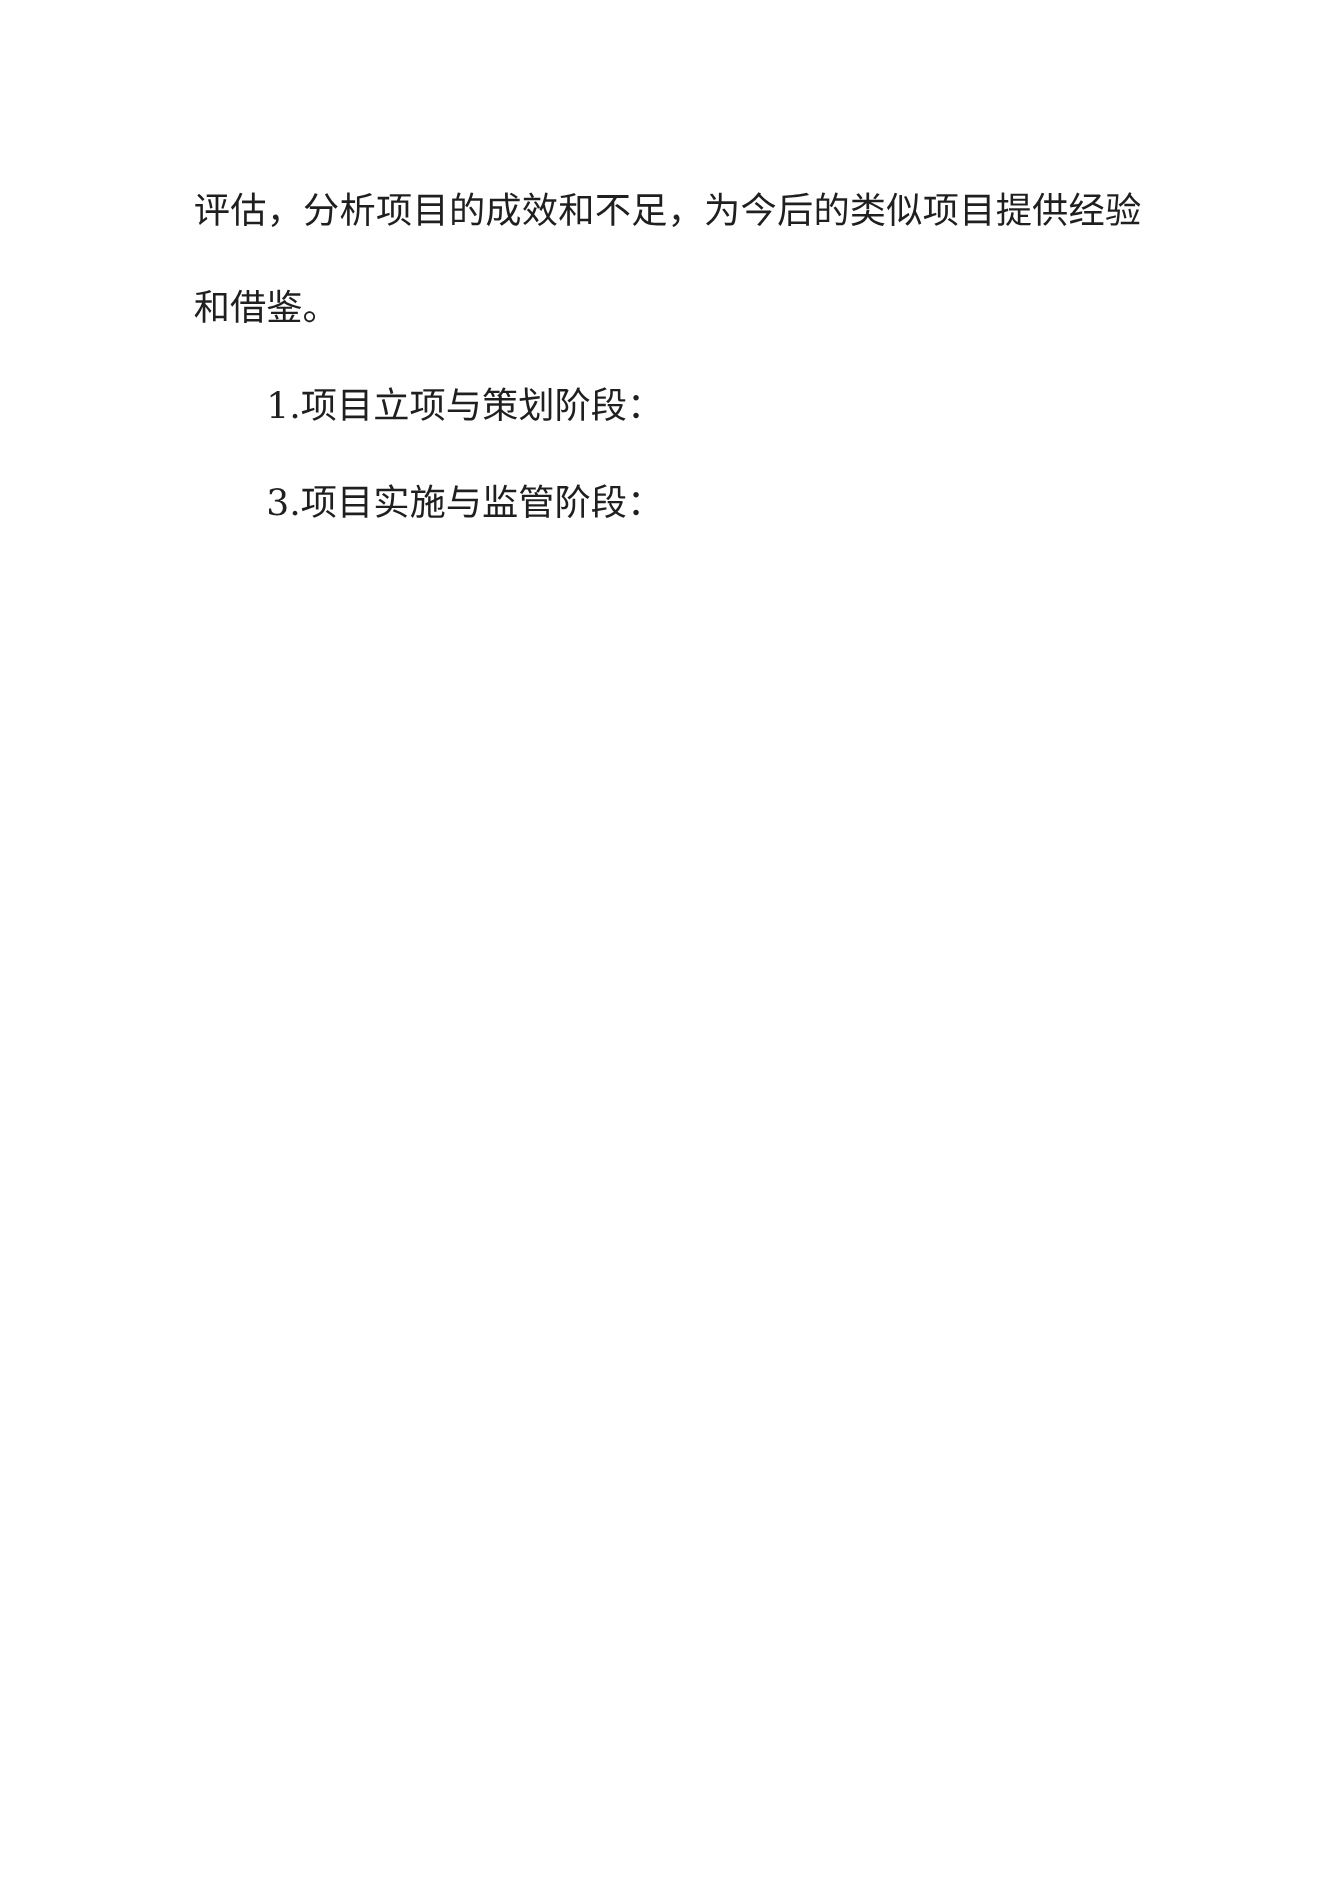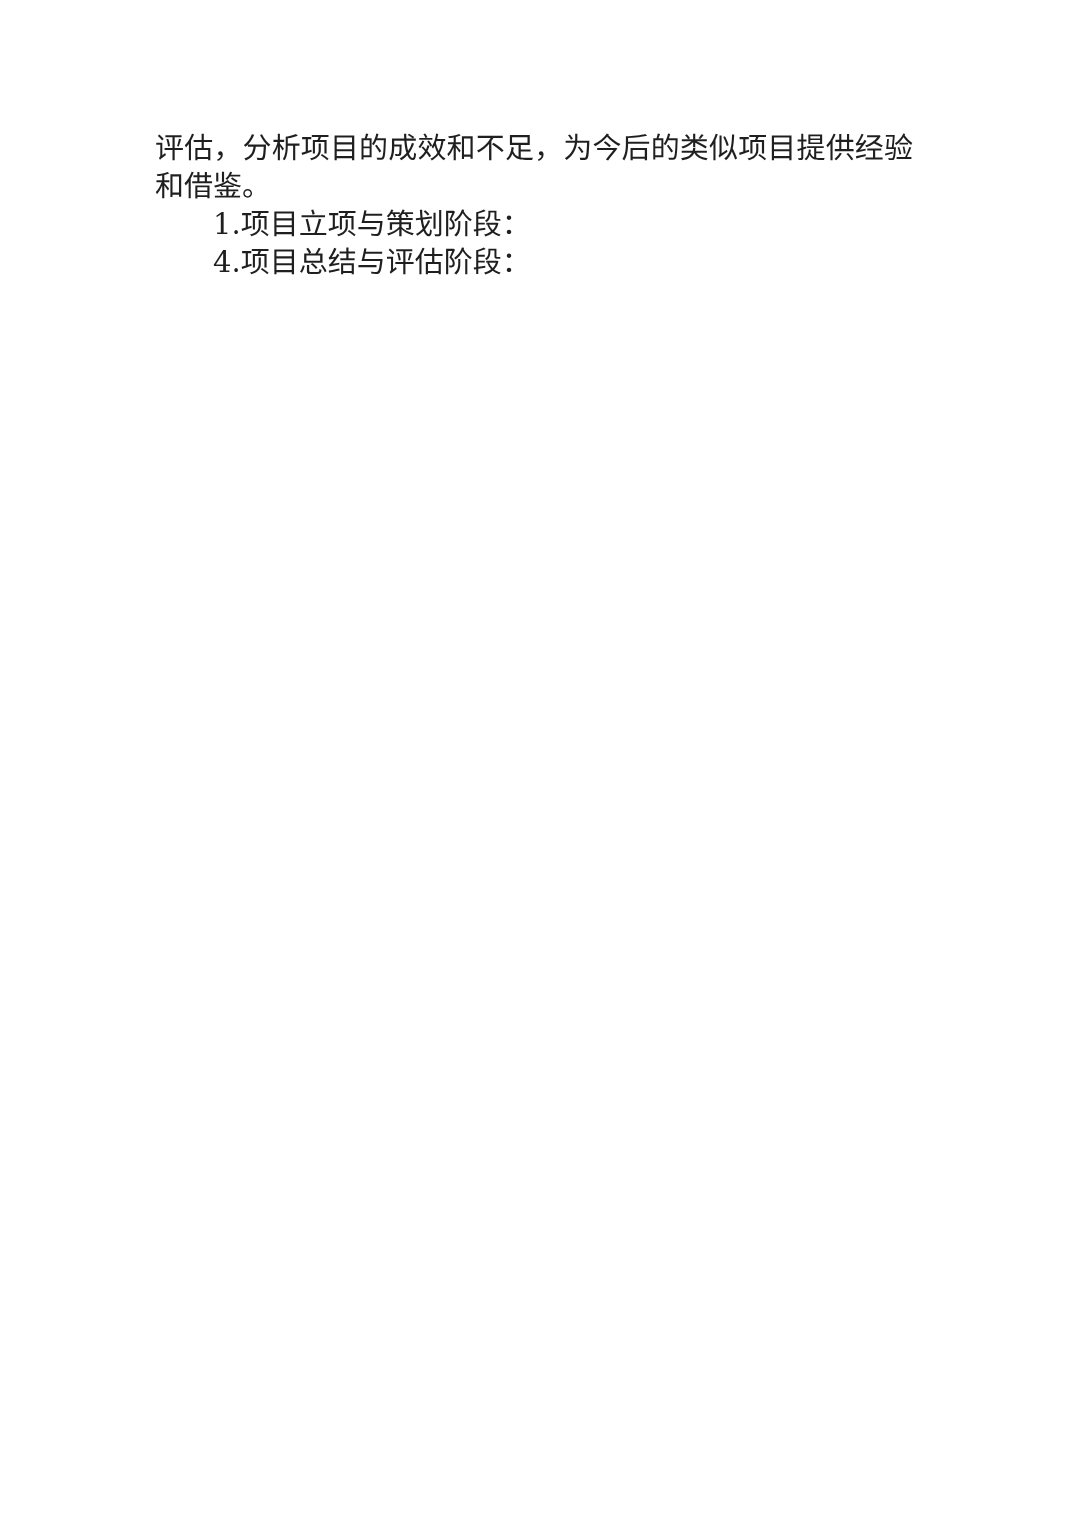--- a/index.html
+++ b/index.html
@@ -15,21 +15,21 @@
     background: #ffffff;
     overflow: hidden;
   }
   .doc-body {
     position: absolute;
     left: 155px;
     top: 129px;
     width: 758px;
     font-family: "DejaVu Serif", "Liberation Serif", serif;
     font-size: 29px;
-    line-height: 38px;
+    line-height: 78px;
     color: #1f1f1f;
     text-align: justify;
     text-justify: inter-ideograph;
     letter-spacing: 0;
   }
   .doc-body p.para {
     margin: 0;
     padding: 0;
     text-indent: 2em;
     word-break: break-all;
@@ -38,15 +38,15 @@
     text-indent: 0;
   }
 </style>
 </head>
 <body>
 
 <div class="page" style="background: rgb(255, 255, 255);">
   <div class="doc-body" style="color: rgb(31, 31, 31);">
       <p class="para no-indent">评估，分析项目的成效和不足，为今后的类似项目提供经验和借鉴。</p>
       <p class="para">1.项目立项与策划阶段：</p>
-      <p class="para">4.项目总结与评估阶段：</p>
+      <p class="para">3.项目实施与监管阶段：</p>
     </div>
 </div>
 
 </body></html>

